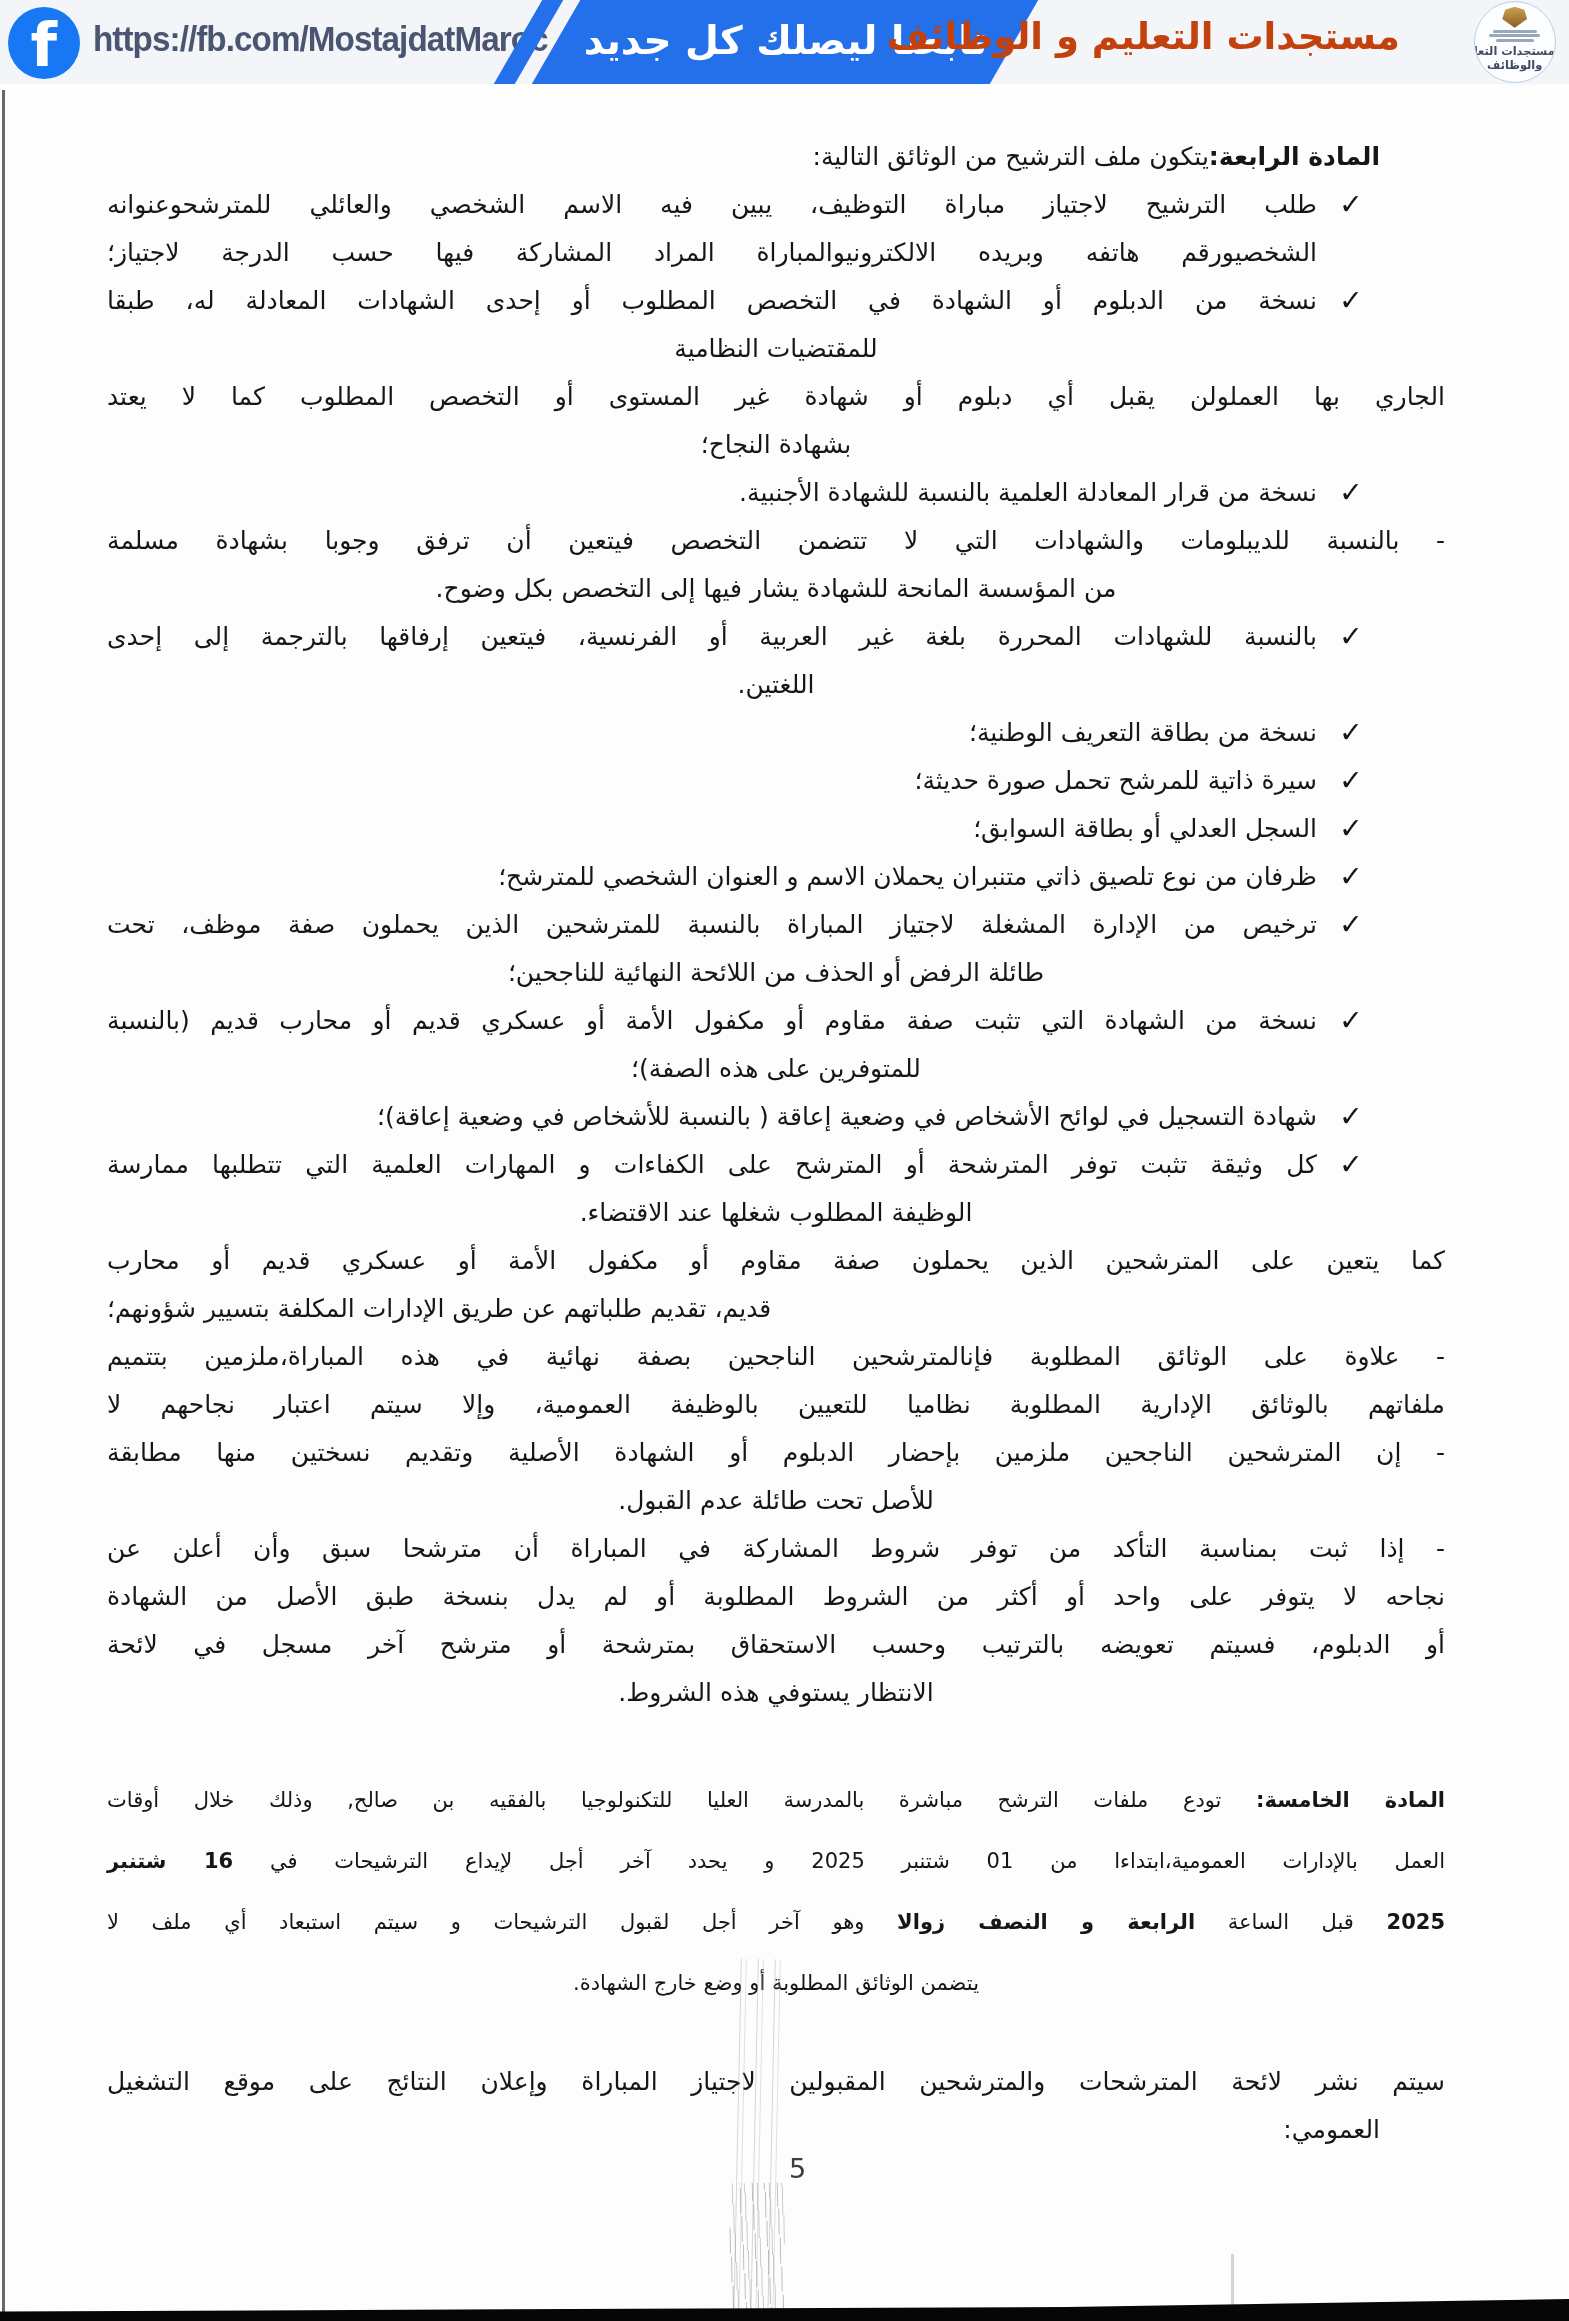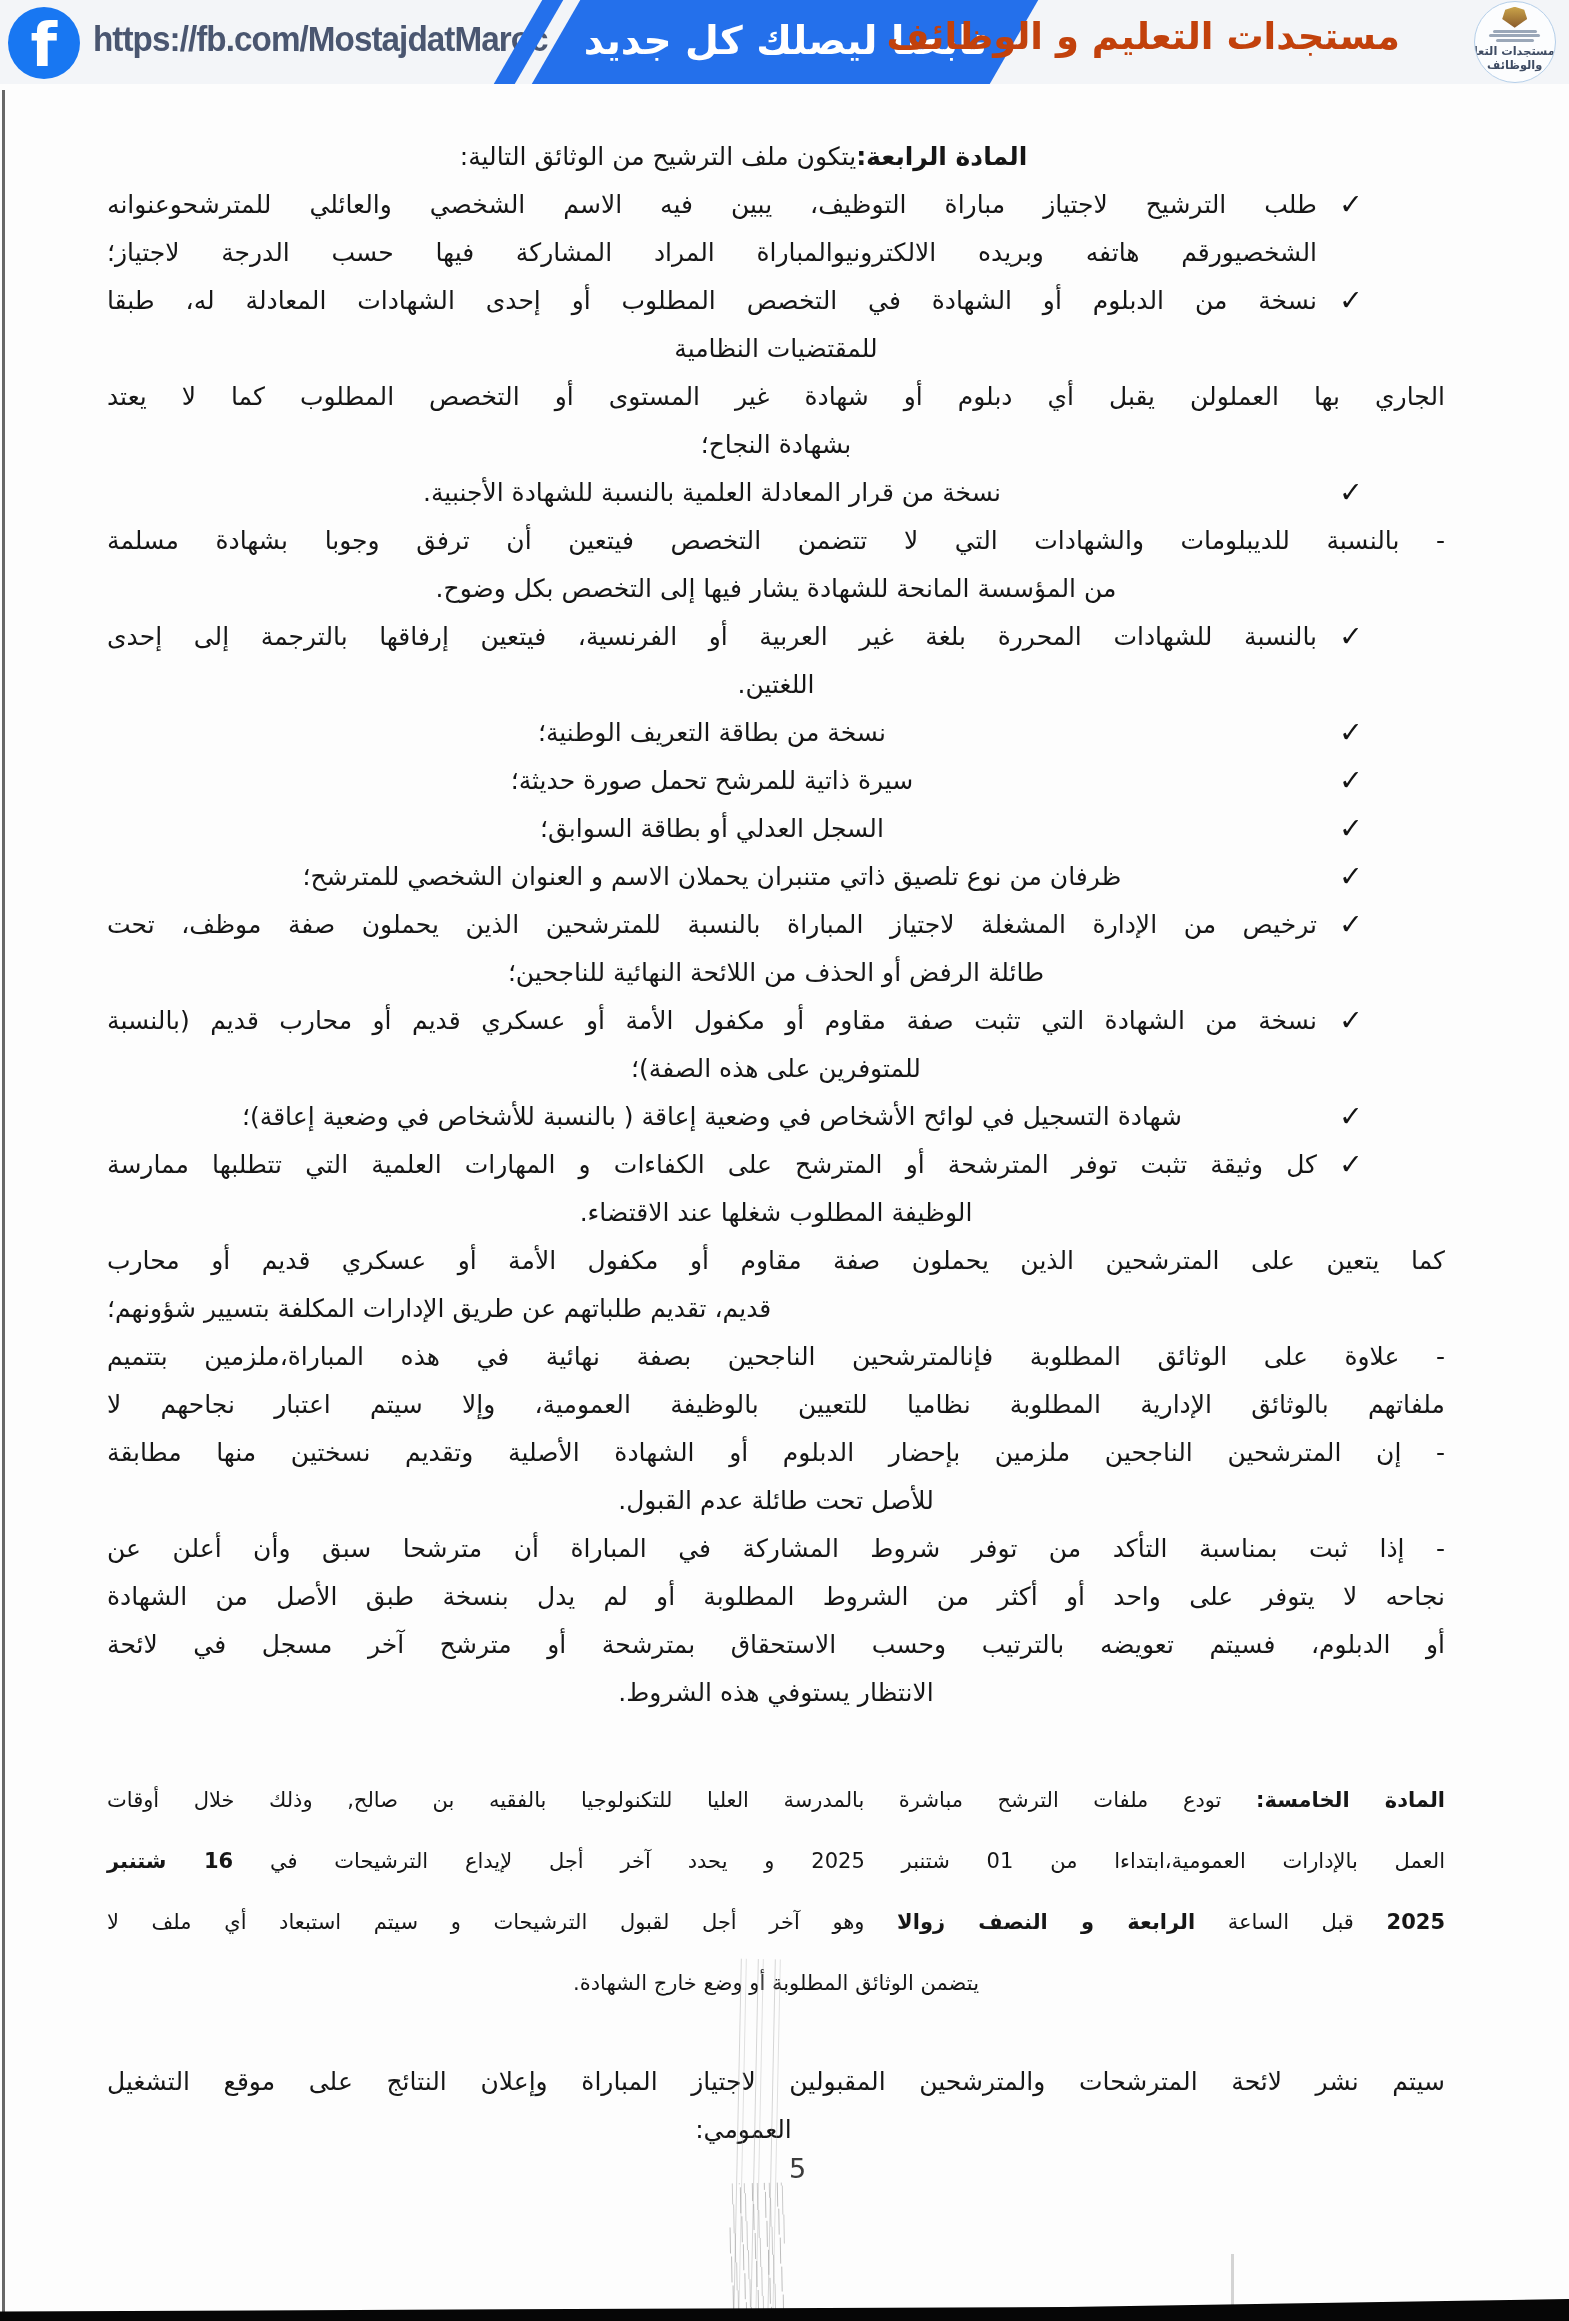--- a/index.html
+++ b/index.html
@@ -33,21 +33,21 @@
   .m1{width:44px}.m2{width:51px}.m3{width:38px}
   .logo-text{direction:rtl;font-weight:bold;font-size:11.4px;line-height:14.3px;color:#3f4c63;white-space:nowrap;}
 
   
   #doc-lines{position:absolute;top:133px;left:0;right:0;padding:0 124px 0 107px;
     direction:rtl;color:#161616;}
   .line{position:relative;height:48px;line-height:48px;font-size:25px;overflow:visible;}
   .line .txt{display:block;white-space:nowrap;}
   .a-justify .txt{text-align:justify;text-align-last:justify;}
   .a-center  .txt{text-align:center;}
-  .a-right   .txt{text-align:center;}
+  .a-right   .txt{text-align:right;}
   .a-left    .txt{text-align:left;}
   .b{font-weight:bold;}
   .bullet{padding-right:128px;}
   .bullet .check{position:absolute;right:82px;top:0;font-size:28.5px;line-height:48px;color:#141414;}
   .ind{padding-right:128px;}
   .ind-r{padding-right:65px;}
   .ind-r2{padding-right:181px;}
   .mt{margin-top:53px;}
   .mt2{margin-top:44px;}
   .lh{height:61px;line-height:61px;font-size:21px;}

